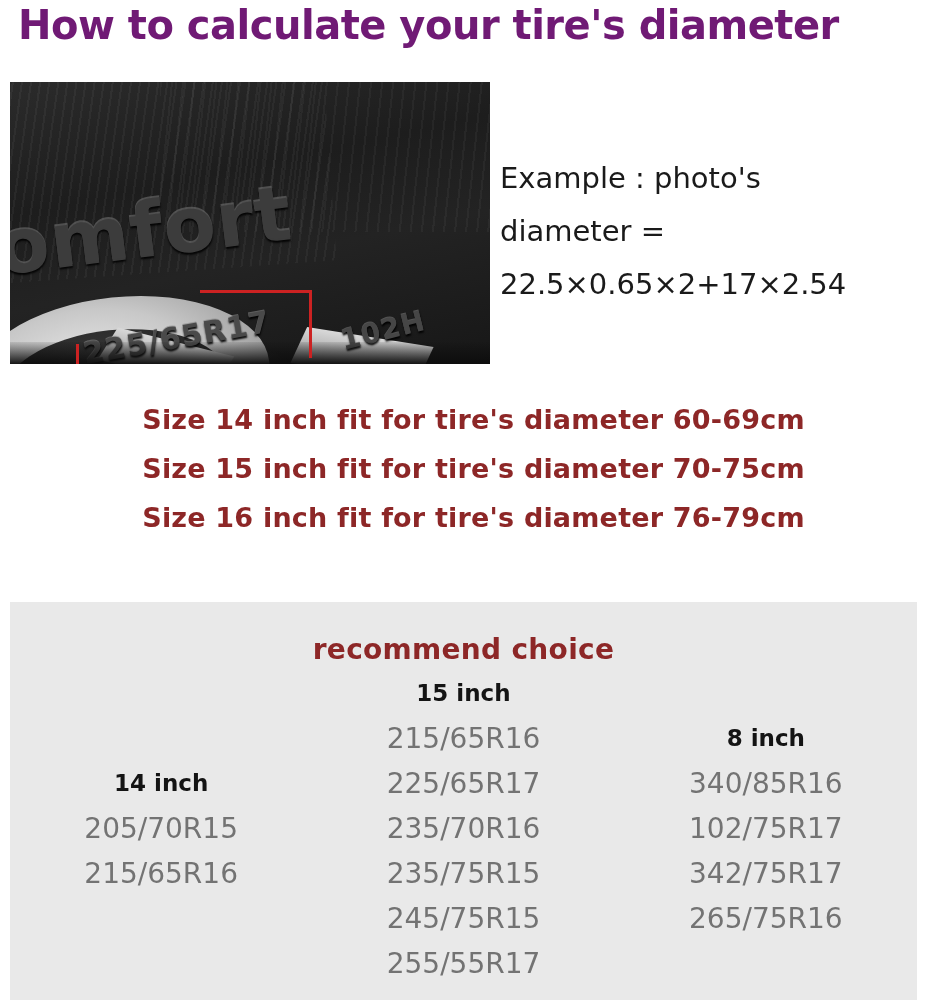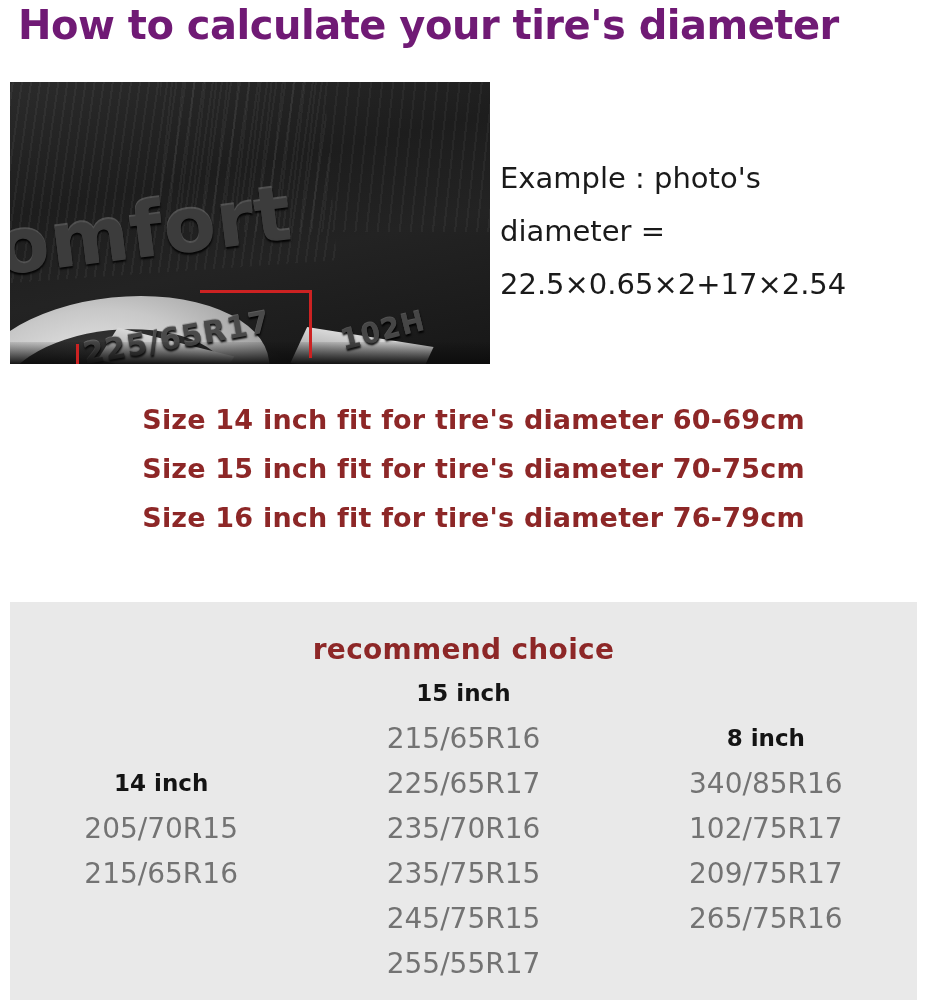--- a/index.html
+++ b/index.html
@@ -274,20 +274,20 @@
         <div class="cell">235/75R15</div>
         <div class="cell">245/75R15</div>
         <div class="cell">255/55R17</div>
       </div>
 
 
       <div class="rec-col">
         <div class="col-head">8 inch</div>
         <div class="cell">340/85R16</div>
         <div class="cell">102/75R17</div>
-        <div class="cell">209/75R17</div>
+        <div class="cell">342/75R17</div>
         <div class="cell">265/75R16</div>
       </div>
 
     </div>
   </div>
 
 </div>
 
 </body></html>

